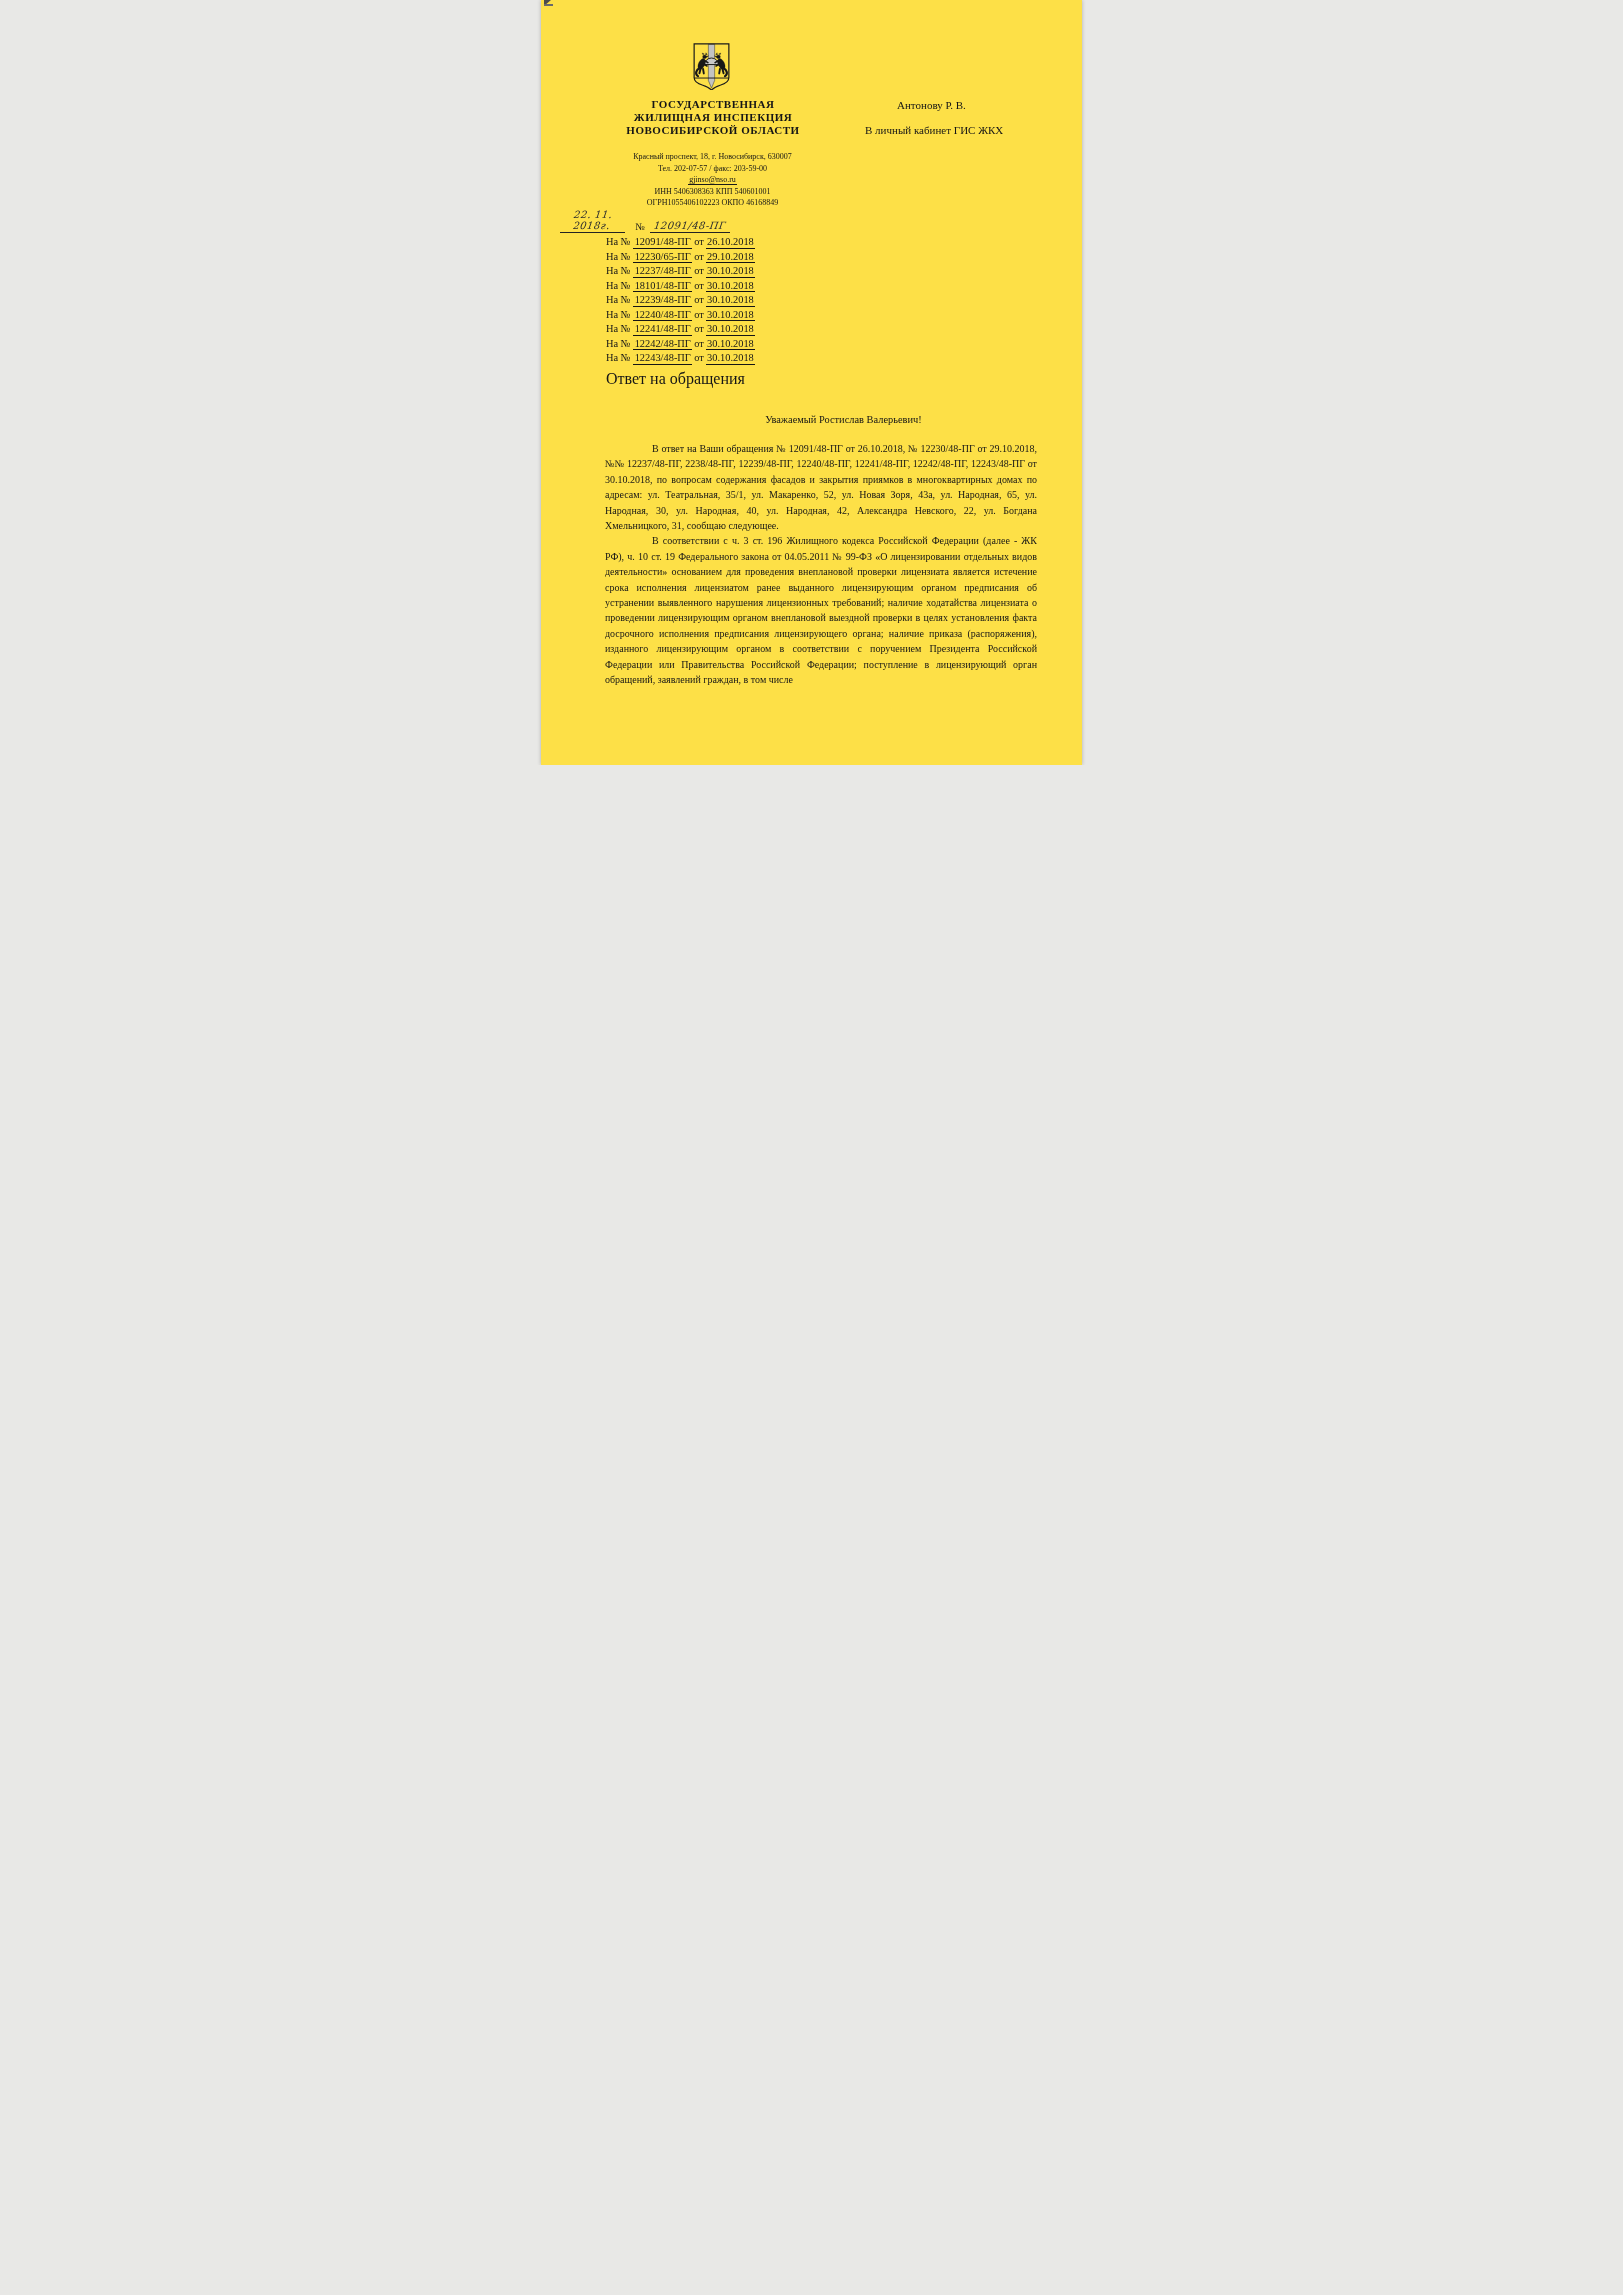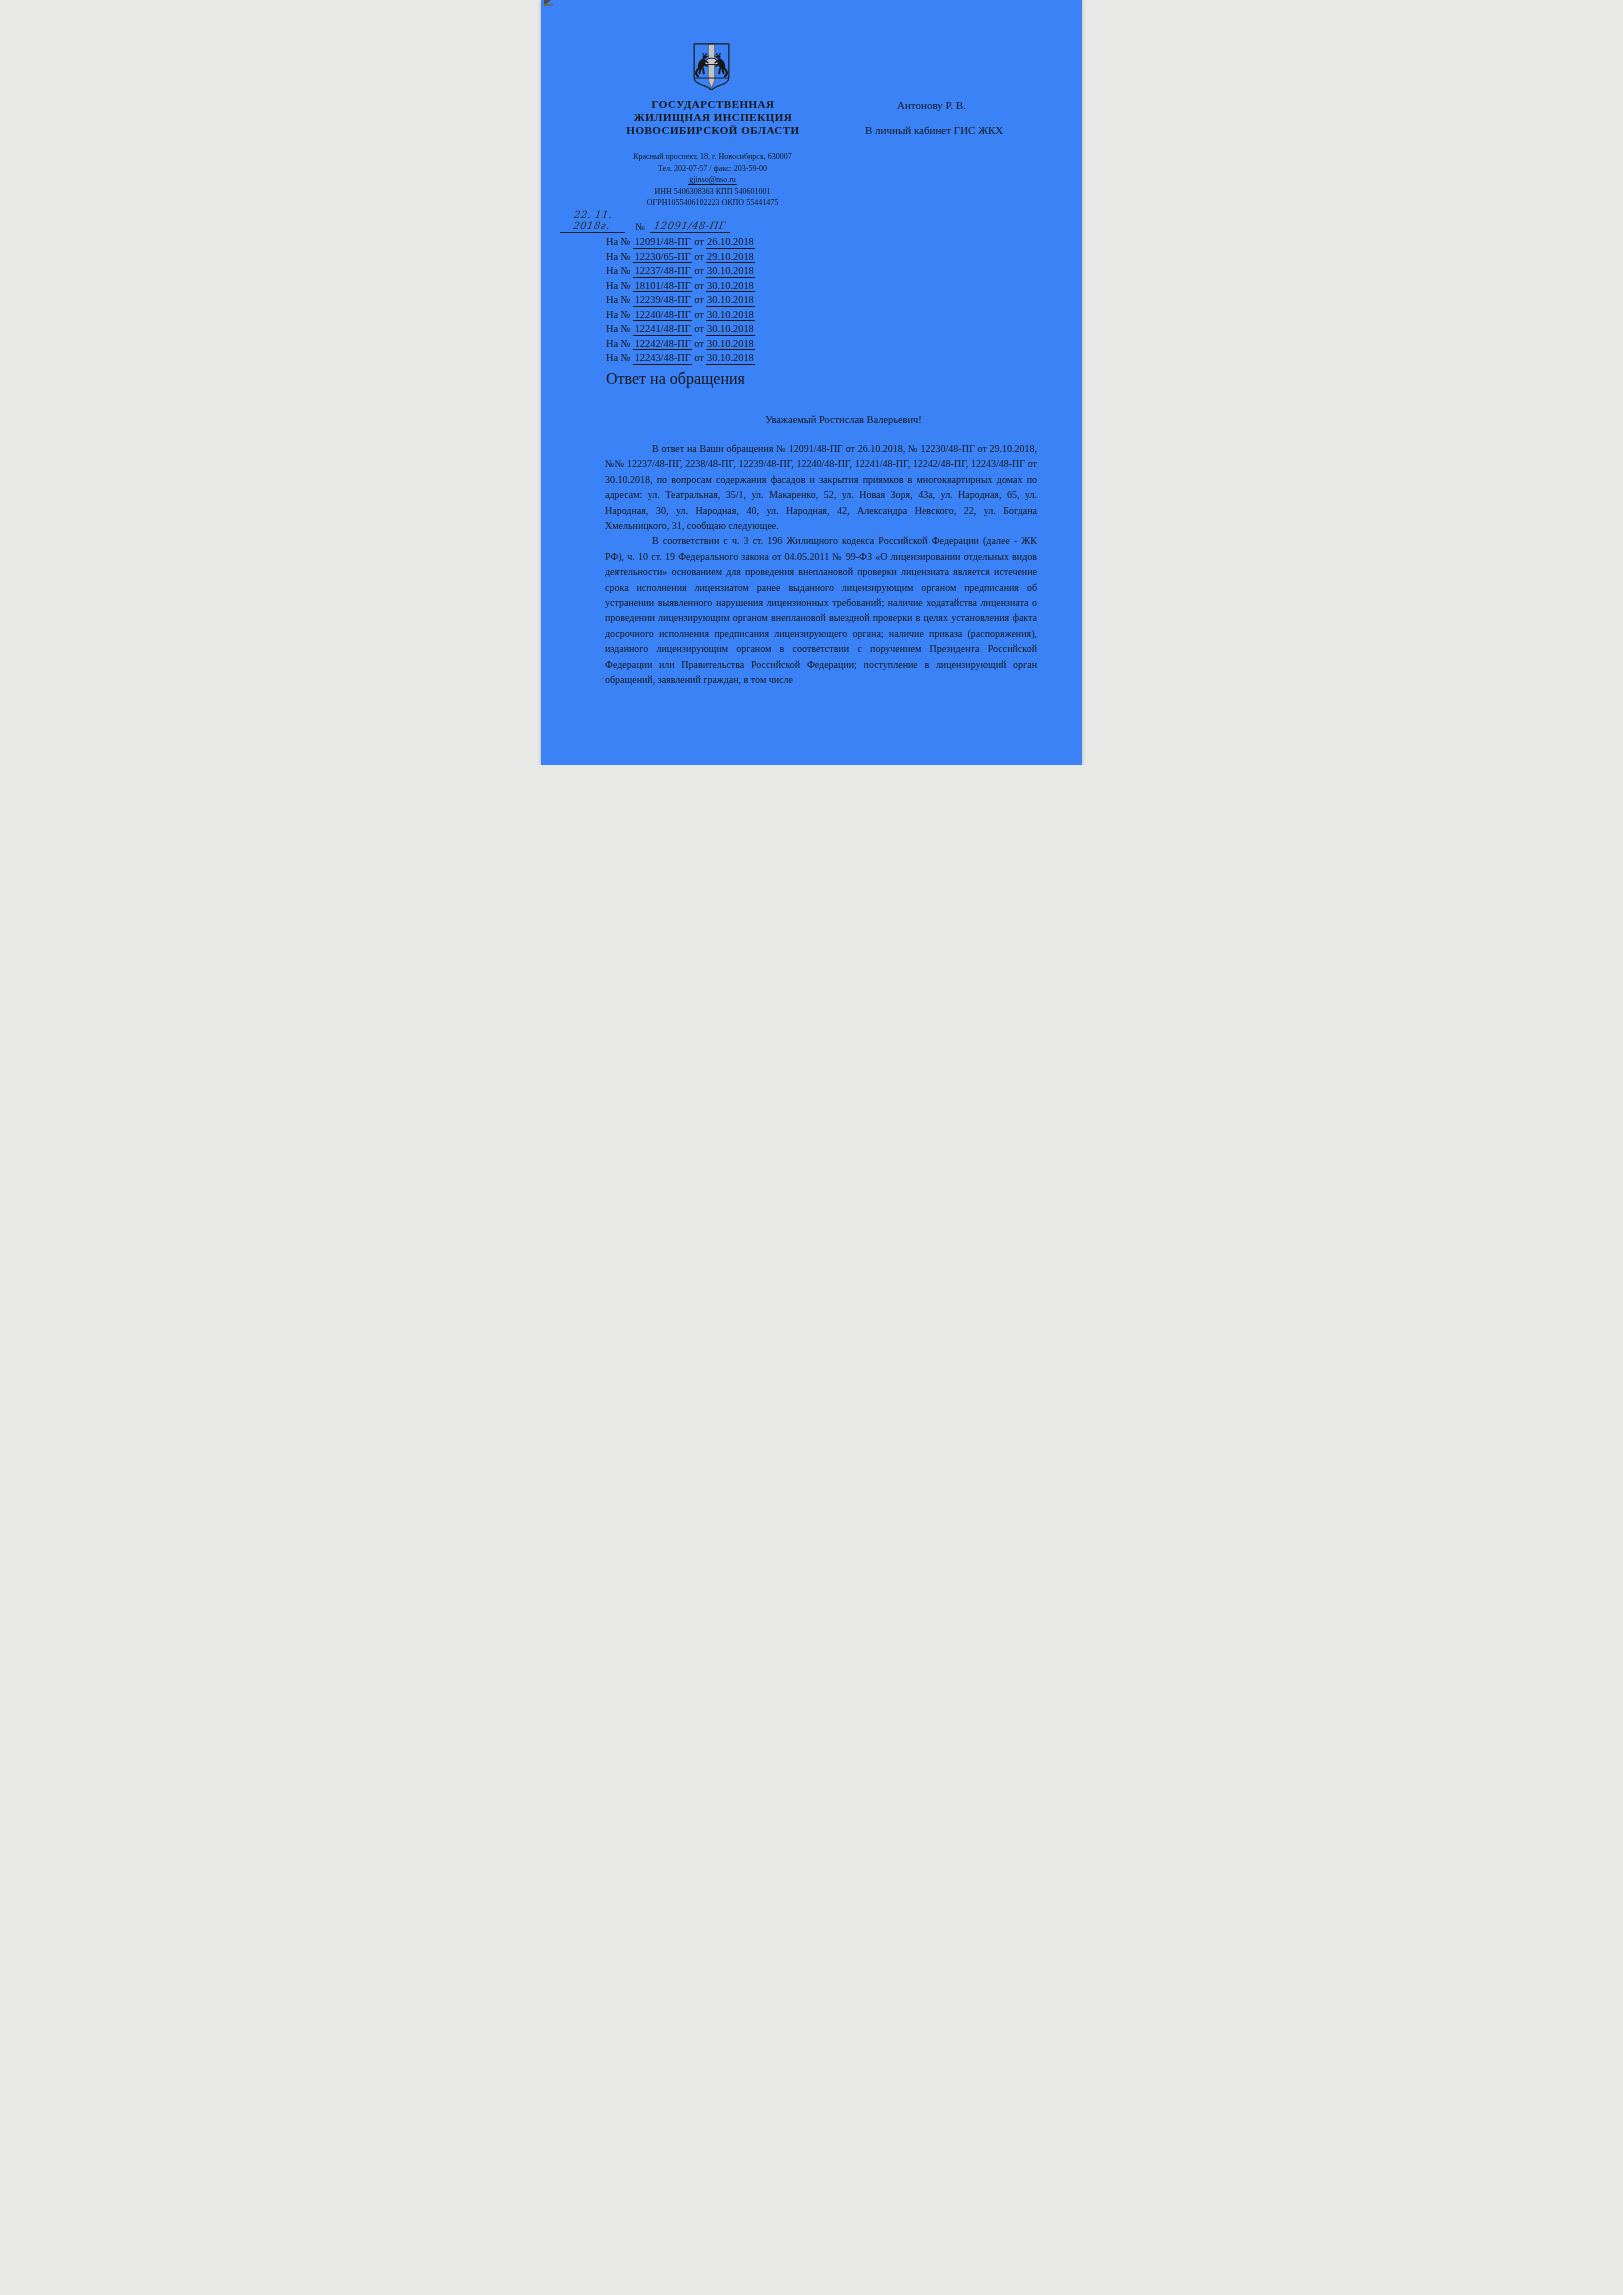--- a/index.html
+++ b/index.html
@@ -1,21 +1,21 @@
 <!DOCTYPE html>
 <html lang="ru" style="font-size:7.5px"><head>
 <meta charset="utf-8">
 <title>Document</title>
 <style>
   html,body{margin:0;padding:0;background:#e8e8e6;}
   .page{
     position:relative;
     width:541px;height:765px;
     margin:0 auto;
-    background:#3b82f6;
+    background:#fde047;
     color:#161616;
     font-family:"Liberation Serif","DejaVu Serif",serif;
     overflow:hidden;
     box-shadow:0 0 3.8px rgba(0,0,0,.25);
   }
   
   .corner-mark{
     position:absolute;left:3.3px;top:0;
     width:0;height:0;
     border-top:6.1px solid #4c4c4c;
@@ -125,21 +125,21 @@
     <div>ГОСУДАРСТВЕННАЯ</div>
     <div>ЖИЛИЩНАЯ ИНСПЕКЦИЯ</div>
     <div>НОВОСИБИРСКОЙ ОБЛАСТИ</div>
   </div>
 
   <div class="contact">
     <div>Красный проспект, 18, г. Новосибирск, 630007</div>
     <div>Тел. 202-07-57 / факс: 203-59-00</div>
     <div class="email-line"><span>gjinso@nso.ru</span></div>
     <div>ИНН 5406308363 КПП 540601001</div>
-    <div>ОГРН1055406102223 ОКПО 55441475</div>
+    <div>ОГРН1055406102223 ОКПО 46168849</div>
   </div>
 
   <div class="stamp-row">
     <span class="stamp-seg seg-date"><span class="hw">22. 11. 2018г.</span></span><span class="stamp-seg seg-no">№</span><span class="stamp-seg seg-num"><span class="hw">12091/48-ПГ</span></span>
   </div>
 
   <div class="refs">
     <div class="ref-row"><span>На №</span> <span class="u">12091/48-ПГ</span><span class="sep">от</span><span class="u">26.10.2018</span></div>
     <div class="ref-row"><span>На №</span> <span class="u">12230/65-ПГ</span><span class="sep">от</span><span class="u">29.10.2018</span></div>
     <div class="ref-row"><span>На №</span> <span class="u">12237/48-ПГ</span><span class="sep">от</span><span class="u">30.10.2018</span></div>

